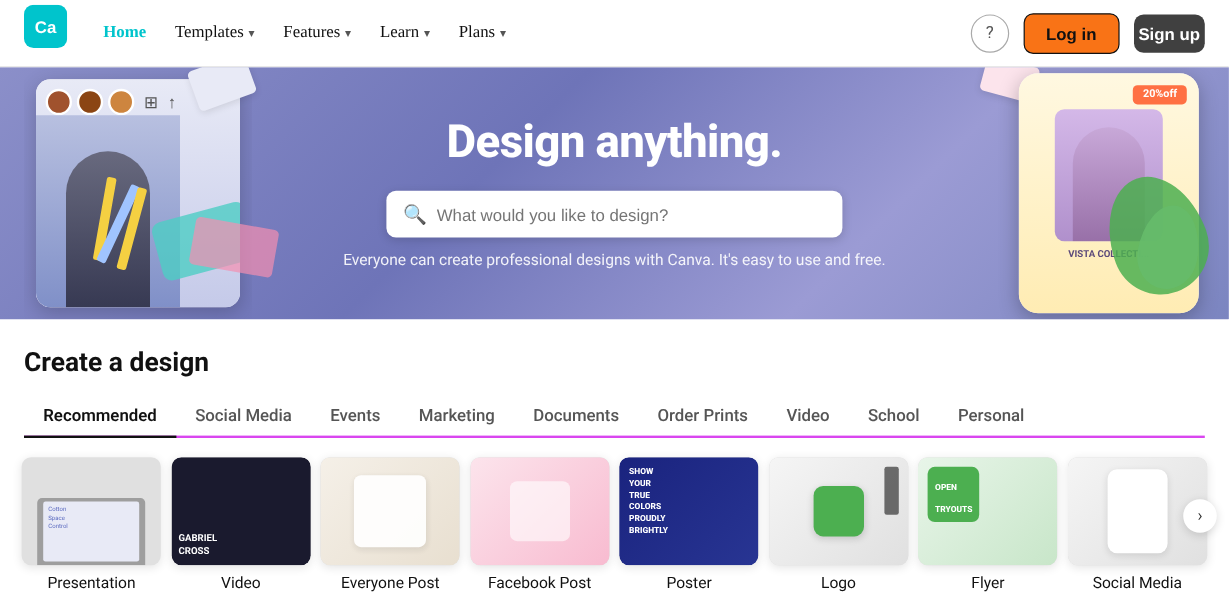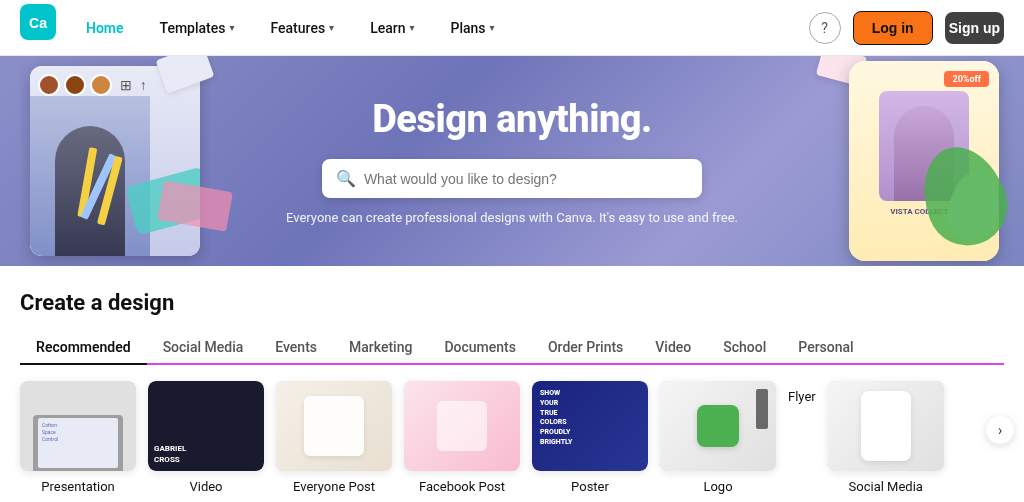--- a/index.html
+++ b/index.html
@@ -5,21 +5,21 @@
     * { margin: 0; padding: 0; box-sizing: border-box; }
     body { font-family: -apple-system, BlinkMacSystemFont, 'Segoe UI', Roboto, sans-serif; background: #fff; width: 1024px; overflow-x: hidden; }
 
     
     .navbar {
       display: flex; align-items: center; height: 56px; padding: 0 20px;
       background: #fff; border-bottom: 1px solid #e8e8e8; position: relative; z-index: 10;
     }
     .nav-logo { width: 36px; height: 47px; margin-right: 20px; }
     .nav-logo svg { width: 36px; height: 36px; }
-    .nav-links { display: flex; align-items: center; gap: 16px; flex: 1; }
+    .nav-links { display: flex; align-items: center; gap: 4px; flex: 1; font-family: Liberation Serif, serif; }
     .nav-link {
       display: flex; align-items: center; gap: 4px; padding: 6px 10px;
       font-size: 14px; font-weight: 500; color: #111; cursor: pointer;
       border-radius: 6px; text-decoration: none; white-space: nowrap;
     }
     .nav-link.active { color: #00c4cc; font-weight: 600; }
     .nav-link .chevron { font-size: 10px; color: #555; }
     .nav-right { display: flex; align-items: center; gap: 12px; }
     .nav-help {
       width: 32px; height: 32px; border-radius: 50%; border: 1.5px solid #aaa;
@@ -353,20 +353,25 @@
           <div style="position:absolute;inset:0;background:linear-gradient(135deg,#f5f5f5,#e0e0e0);border-radius:8px;display:flex;align-items:center;justify-content:center;">
             <div style="width:42px;height:42px;background:#4caf50;border-radius:8px;display:flex;align-items:center;justify-content:center;box-shadow:0 2px 6px rgba(0,0,0,0.15);">
               <span style="color:#fff;font-size:7px;font-weight:700;text-align:center;line-height:1.2;"></span>
             </div>
           </div>
           <div style="position:absolute;top:8px;right:8px;width:12px;height:40px;background:#333;border-radius:2px;opacity:0.7;"></div>
         </div>
         <div class="card-label">Logo</div>
       </div>
       <div class="card-item">
+        <div class="card-thumb">
+          <div style="position:absolute;inset:0;background:linear-gradient(135deg,#e8f5e9,#c8e6c9);border-radius:8px;display:flex;align-items:flex-start;padding:8px;">
+            <div style="background:#4caf50;border-radius:6px;padding:4px 6px;"><span style="color:#fff;font-size:7px;font-weight:800;text-transform:uppercase;line-height:1.4;">OPEN<br>TRYOUTS</span></div>
+          </div>
+        </div>
         <div class="card-label">Flyer</div>
       </div>
       <div class="card-item">
         <div class="card-thumb">
           <div style="position:absolute;inset:0;background:linear-gradient(135deg,#f5f5f5,#e0e0e0);border-radius:8px;display:flex;align-items:center;justify-content:center;">
             <div style="width:50px;height:70px;background:#fff;border-radius:8px;box-shadow:0 2px 6px rgba(0,0,0,0.1);"></div>
           </div>
         </div>
         <div class="card-label">Social Media</div>
       </div>

